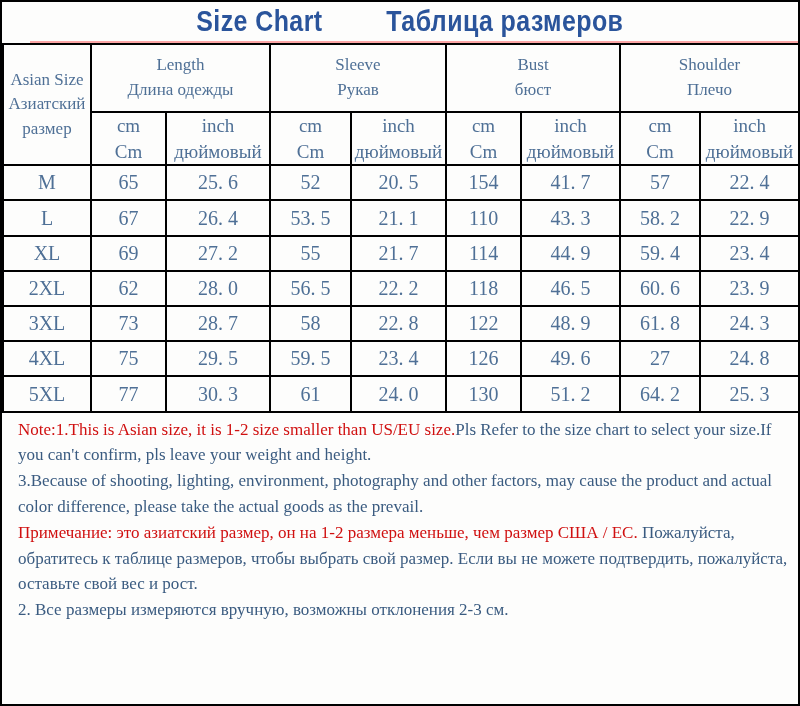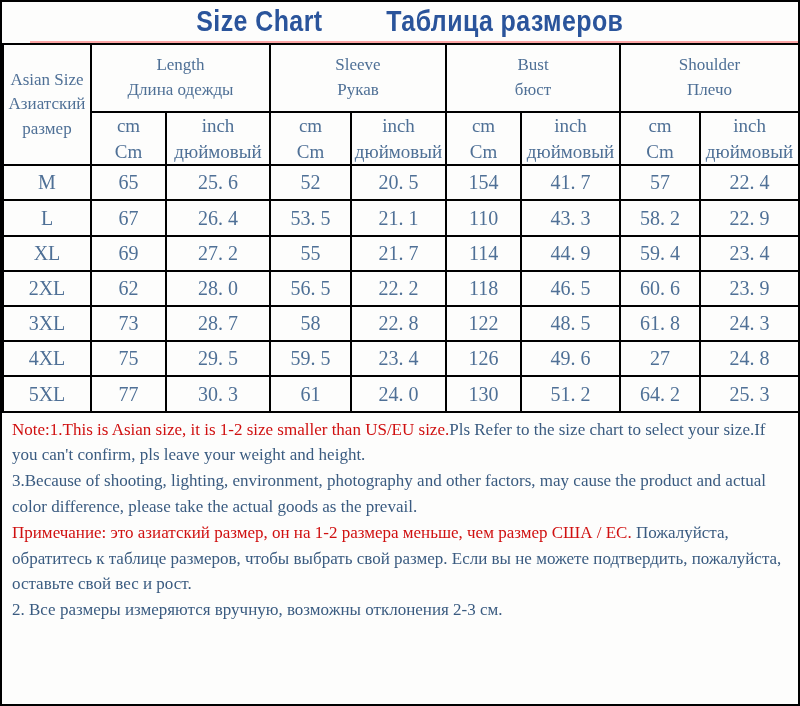--- a/index.html
+++ b/index.html
@@ -25,21 +25,21 @@
   }
   table.size-chart td {
     border: 2px solid #000; padding: 0; vertical-align: middle;
   }
   .group-row td { height: 66px; font-size: 17px; line-height: 1.45; }
   .units-row td { height: 46px; font-size: 19px; line-height: 1.35; }
   .corner-cell { font-size: 17px; line-height: 1.4; }
   tbody td { height: 33.2px; font-size: 20px; }
   .size-cell { font-size: 20px; }
   .notes {
-    box-sizing: border-box; padding: 4px 5px 0 10px;
+    box-sizing: border-box; padding: 4px 5px 0 16px;
     font-size: 17px; line-height: 25.8px; color: #3a5b80;
   }
   .note { margin: 0; }
   .red { color: #d01010; }
 </style>
 </head>
 <body>
 
 <div class="frame">
 
@@ -164,21 +164,21 @@
           <td>60. 6</td>
           <td>23. 9</td>
         </tr>
         <tr>
           <td class="size-cell">3XL</td>
           <td>73</td>
           <td>28. 7</td>
           <td>58</td>
           <td>22. 8</td>
           <td>122</td>
-          <td>48. 5</td>
+          <td>48. 9</td>
           <td>61. 8</td>
           <td>24. 3</td>
         </tr>
         <tr>
           <td class="size-cell">4XL</td>
           <td>75</td>
           <td>29. 5</td>
           <td>59. 5</td>
           <td>23. 4</td>
           <td>126</td>

